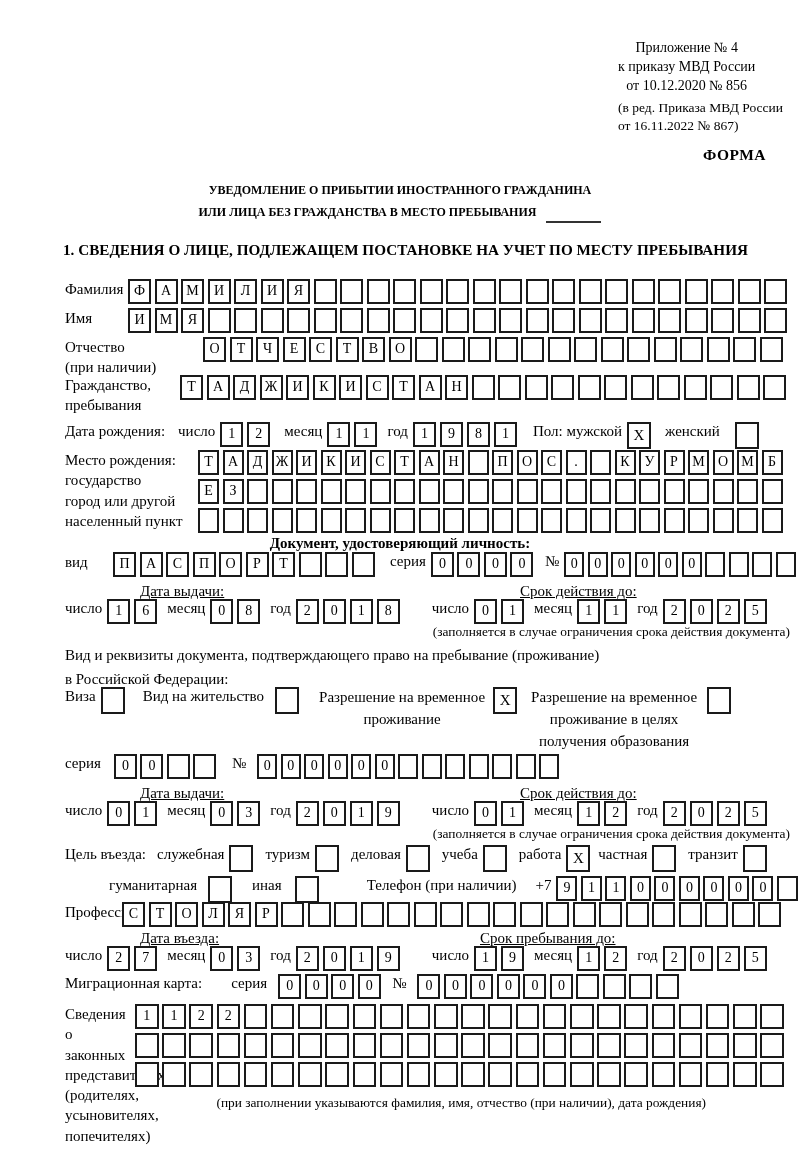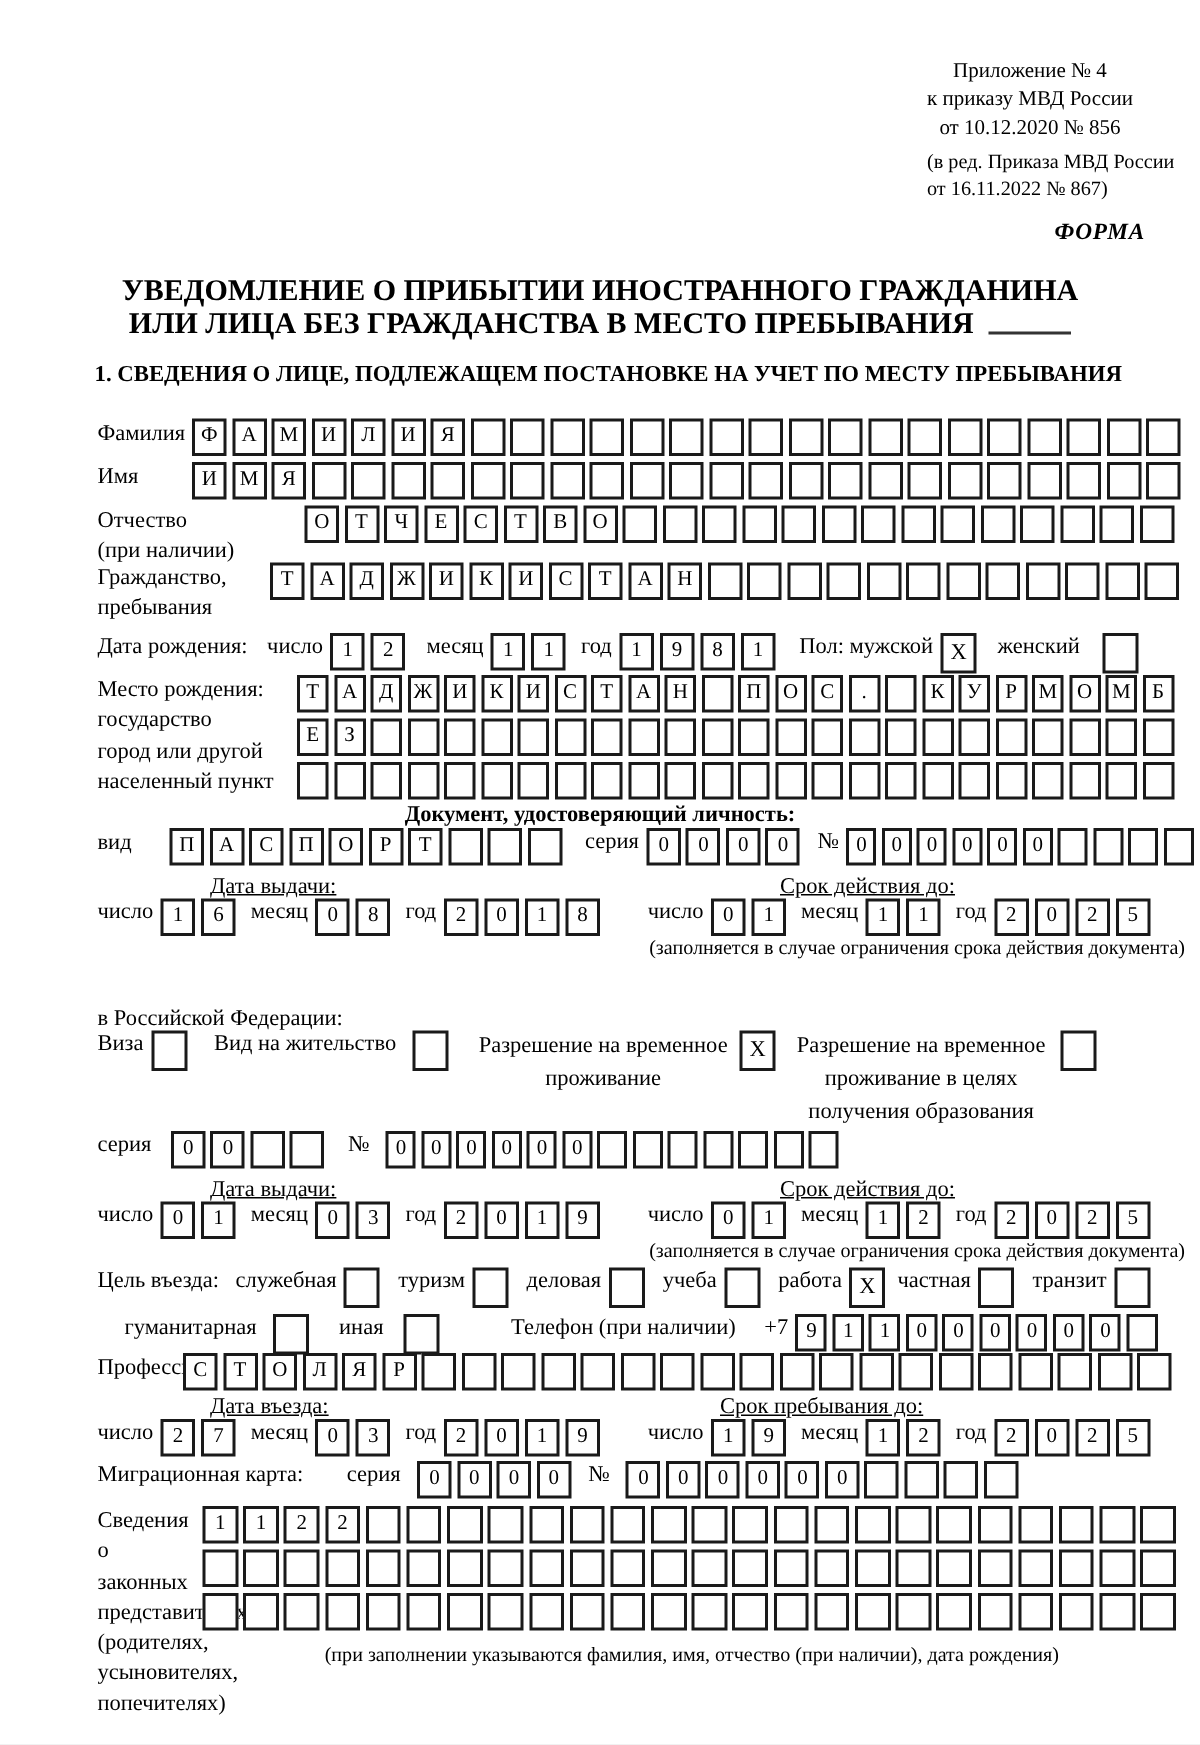--- a/index.html
+++ b/index.html
@@ -17,22 +17,22 @@
   .cell{width:23px;margin-right:3.5px;}
   .cell-sm{width:21px;margin-right:3.5px;}
   .cell-xs{width:20px;margin-right:3.5px;}
   .cell-lg{width:23.5px;margin-right:3.7px;}
   .dcell{width:23px;margin-right:4px;}
   .cb{display:inline-block;box-sizing:border-box;width:24px;height:27px;border:2px solid #1a1a1a;
       background:#fff;text-align:center;font-size:15px;line-height:22px;vertical-align:top;flex-shrink:0;}
   .stack .cellrow{margin-bottom:4px;height:25px;}
   .hdr{position:absolute;left:618px;top:38px;font-size:14px;line-height:1.36;text-align:center;}
   .hdr-edit{position:absolute;left:618px;top:99px;font-size:13.5px;line-height:1.36;}
-  .forma{position:absolute;left:703px;top:146px;font-weight:bold;font-size:15.5px;letter-spacing:.5px;font-style:italic;}
-  .title{position:absolute;left:0;width:800px;text-align:center;font-weight:bold;font-size:20px;}
+  .forma{position:absolute;left:703px;top:146px;font-weight:bold;font-size:15.5px;letter-spacing:.5px;}
+  .title{position:absolute;left:0;width:800px;text-align:center;font-weight:bold;font-size:12px;}
   .t2wrap{display:flex;justify-content:center;align-items:flex-start;font-family:Liberation Serif, serif;}
   .uline{display:inline-block;width:55px;border-bottom:2px solid #333;margin-left:10px;height:16px;}
   .sech{position:absolute;left:0;width:800px;box-sizing:border-box;padding-left:63px;
         font-weight:bold;font-size:15.2px;}
   .center{justify-content:center;padding-left:0;font-weight:bold;font-size:15px;}
   .gap6{margin-left:6px}.gap8{margin-left:8px}.gap10{margin-left:10px}.gap12{margin-left:12px}
   .gap14{margin-left:14px}.gap18{margin-left:18px}.gap20{margin-left:20px}.gap24{margin-left:24px}
   .gap28{margin-left:28px}
   .dlbl{margin-right:5px;flex-shrink:0;}
   .abs{position:absolute;font-size:15px;text-decoration:underline;}
@@ -141,20 +141,21 @@
     <span class="dlbl gap28">число</span>
     <span class="cells"><span class="dcell">0</span><span class="dcell">1</span></span>
     <span class="dlbl gap6">месяц</span>
     <span class="cells"><span class="dcell">1</span><span class="dcell">1</span></span>
     <span class="dlbl gap6">год</span>
     <span class="cells"><span class="dcell">2</span><span class="dcell">0</span><span class="dcell">2</span><span class="dcell">5</span></span>
   </div>
 
   <div class="note" style="top:624px">(заполняется в случае ограничения срока действия документа)</div>
 
+  <div class="r" style="top:646px">Вид и реквизиты документа, подтверждающего право на пребывание (проживание)</div>
   <div class="r" style="top:670px">в Российской Федерации:</div>
 
   <div class="r" style="top:687px">
     <span class="dlbl">Виза</span>
     <span class="cb"></span>
     <span class="dlbl gap18">Вид на жительство</span>
     <span class="cb gap6"></span>
     <span class="optblock gap20">
       <div>Разрешение на временное</div>
       <div>проживание</div>
@@ -206,21 +207,21 @@
     <span class="dlbl gap12">учеба</span>
     <span class="cb"></span>
     <span class="dlbl gap12">работа</span>
     <span class="cb">X</span>
     <span class="dlbl gap8">частная</span>
     <span class="cb"></span>
     <span class="dlbl gap12">транзит</span>
     <span class="cb"></span>
   </div>
 
-  <div class="r" style="top:876px;padding-left:83px">
+  <div class="r" style="top:876px;padding-left:109px">
     <span class="dlbl">гуманитарная</span>
     <span class="cb gap6"></span>
     <span class="dlbl gap20">иная</span>
     <span class="cb gap8"></span>
     <span class="dlbl" style="margin-left:48px">Телефон (при наличии)</span>
     <span class="dlbl gap14">+7</span>
     <span class="cells"><span class="cell-sm">9</span><span class="cell-sm">1</span><span class="cell-sm">1</span><span class="cell-sm">0</span><span class="cell-sm">0</span><span class="cell-sm">0</span><span class="cell-sm">0</span><span class="cell-sm">0</span><span class="cell-sm">0</span><span class="cell-sm"></span></span>
   </div>
 
   <div class="r" style="top:902px">

